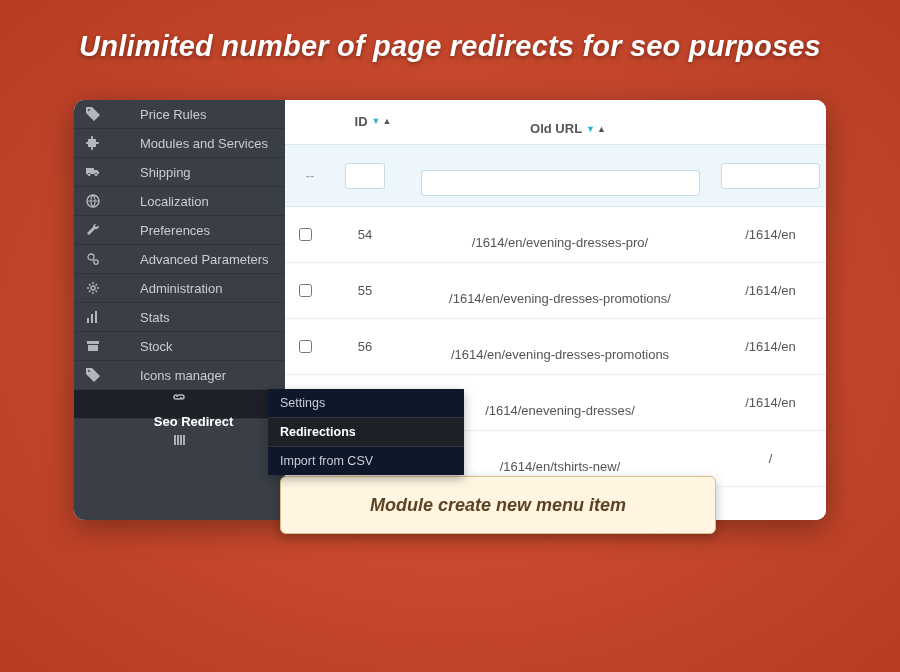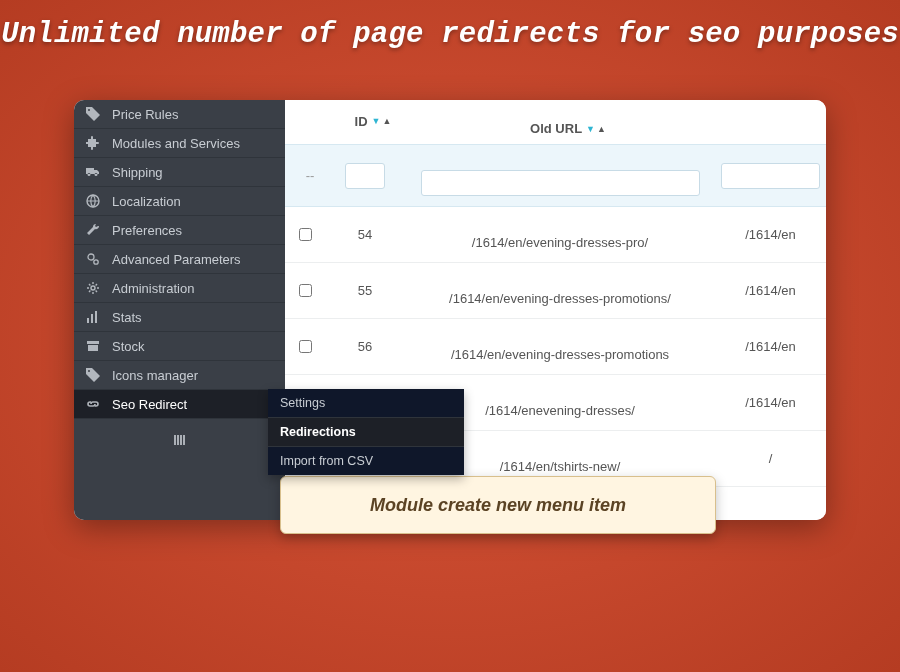--- a/index.html
+++ b/index.html
@@ -10,24 +10,23 @@
     font-family: "Helvetica Neue", Arial, sans-serif;
     overflow: hidden;
     position: relative;
   }
   .hero {
     text-align: center;
     color: #fff;
     font-style: italic;
     font-weight: 700;
     font-size: 29px;
-    padding-top: 18px;
+    padding-top: 30px;
     text-shadow: 0 2px 4px rgba(0,0,0,0.35);
     letter-spacing: 0.2px;
-    font-family: Liberation Mono, monospace;
   }
   .panel {
     position: absolute;
     left: 74px; top: 100px;
     width: 752px; height: 420px;
     background: #fff;
     border-radius: 10px;
     box-shadow: 0 8px 30px rgba(0,0,0,0.35);
     overflow: hidden;
     display: flex;
@@ -40,23 +39,23 @@
     display: flex; flex-direction: column;
   }
   .nav-item {
     display: flex; align-items: center;
     gap: 10px;
     height: 29px;
     padding: 0 12px;
     border-bottom: 1px solid #2f343b;
     cursor: pointer;
   }
-  .nav-item.active { background: #1d2027; color: #fff; font-weight: 400; }
+  .nav-item.active { background: #1d2027; color: #fff; font-weight: 700; flex-direction: column; }
   .nav-item .icon { width: 16px; text-align: center; opacity: .85; flex-shrink:0; }
-  .nav-item .label { white-space: nowrap; }
+  .nav-item .label { white-space: nowrap; margin-left: 28px; }
   .collapse {
     display:flex; align-items:center; justify-content:center;
     height: 42px; color:#c8cdd3; letter-spacing: 2px;
     cursor:pointer;
   }
   .submenu {
     position: absolute;
     left: 268px; top: 389px;
     width: 196px;
     background: #0f172a;

